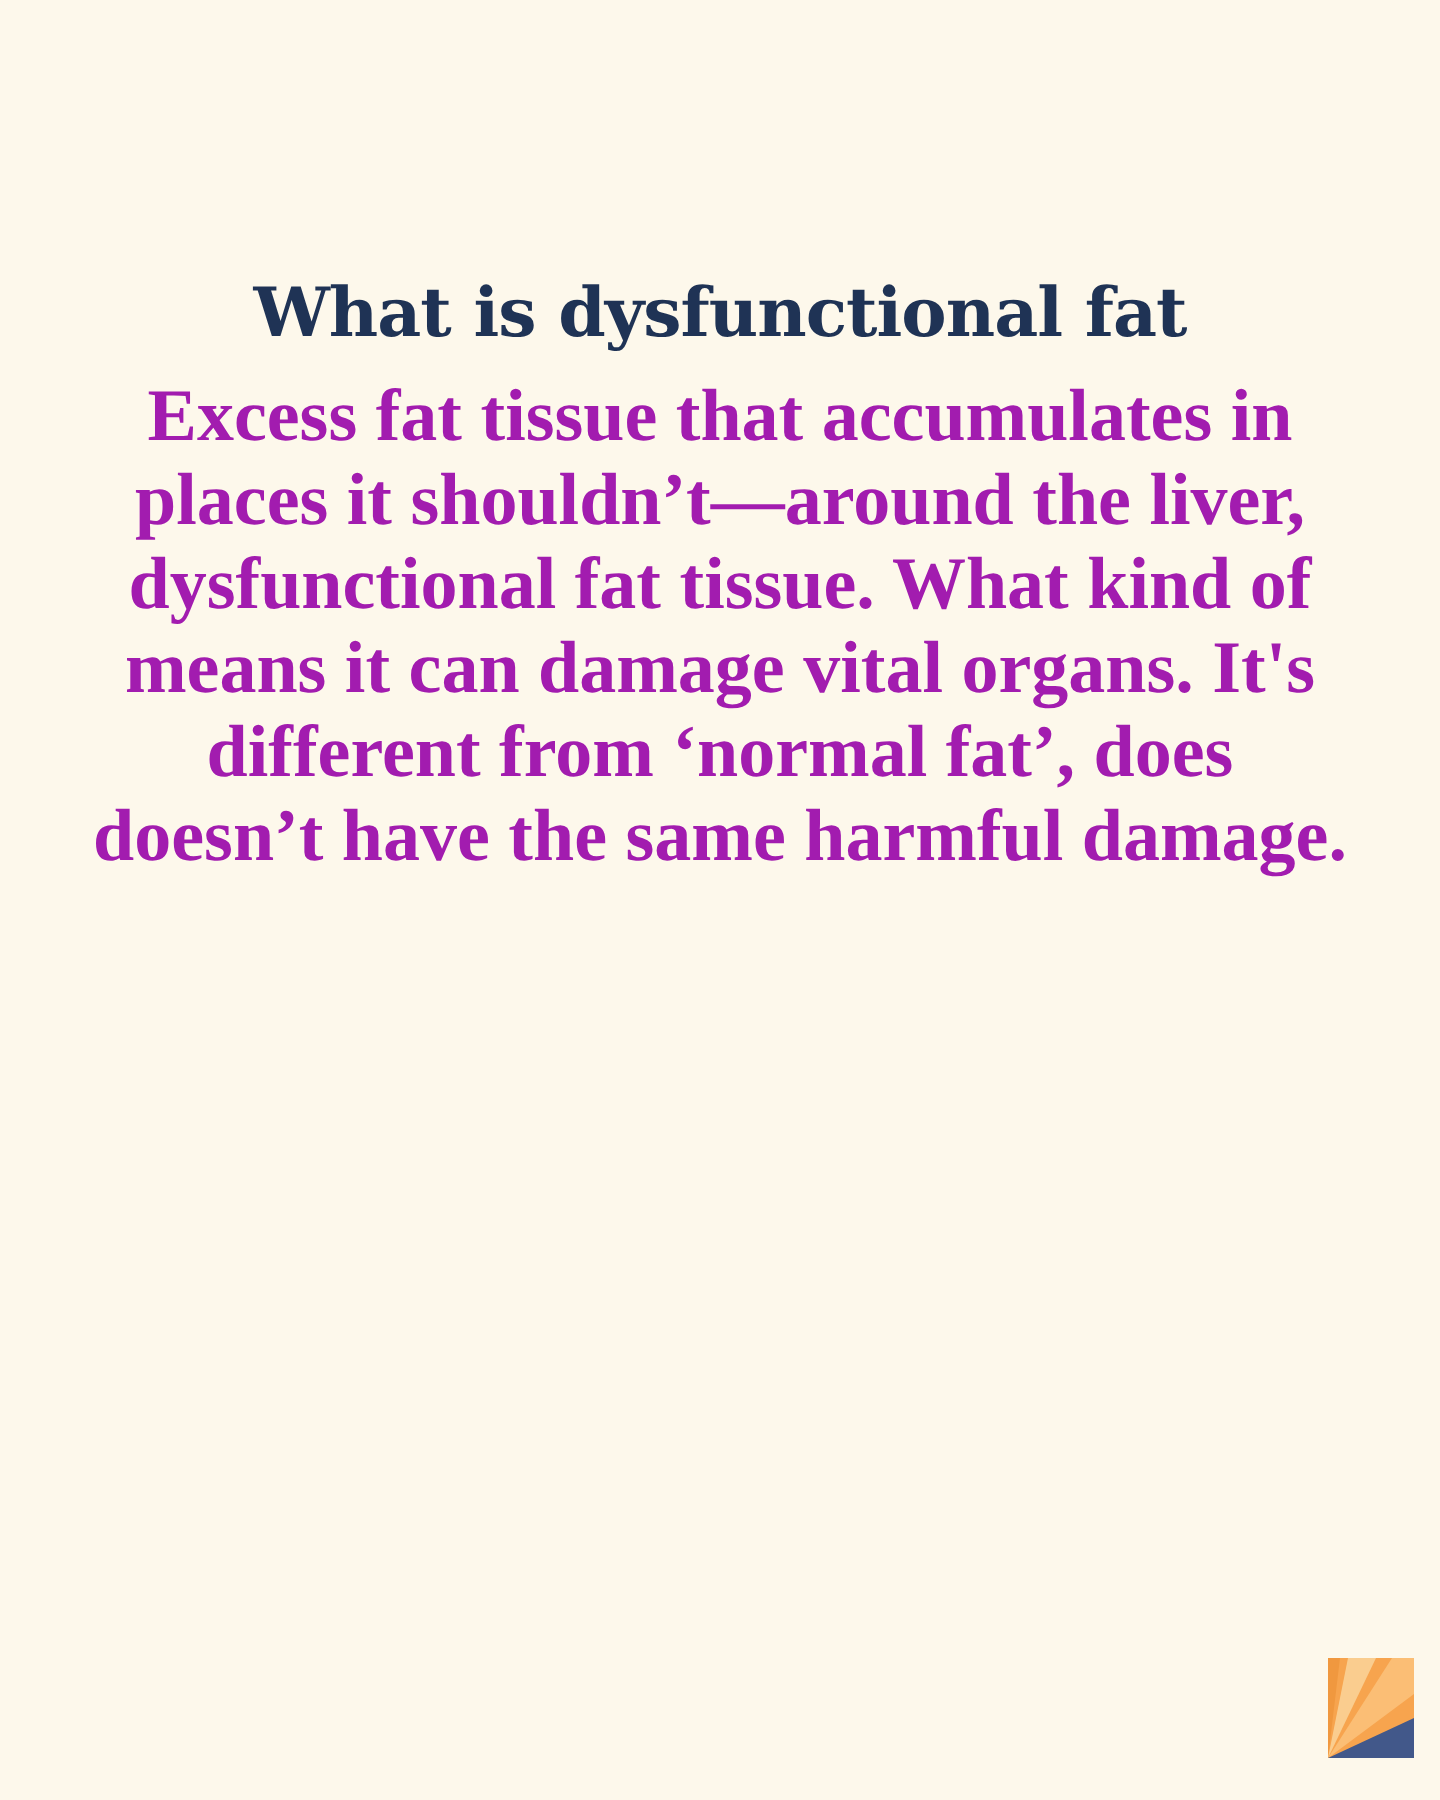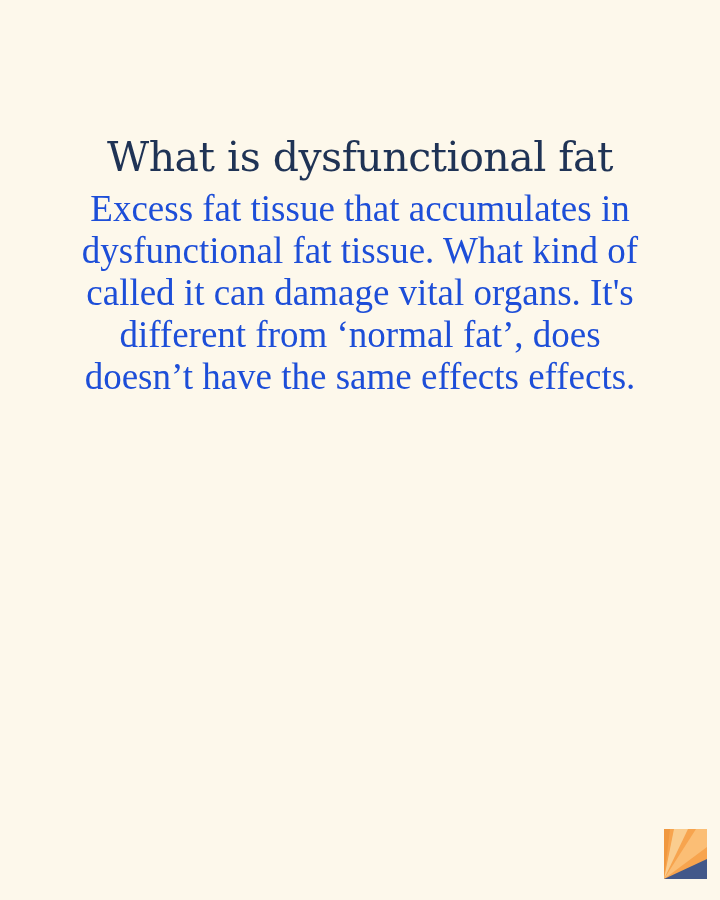--- a/index.html
+++ b/index.html
@@ -17,37 +17,37 @@
   }
   .text-block {
     position: absolute;
     top: 131px;
     left: 0;
     width: 720px;
     text-align: center;
   }
   .heading {
     font-family: "DejaVu Serif", serif;
-    font-weight: 400;
-    font-size: 41px;
+    font-weight: 700;
+    font-size: 34px;
     line-height: 53px;
     letter-spacing: -0.5px;
     color: #1F3355;
   }
   .heading .line,
   .body-text .line {
     white-space: nowrap;
   }
   .body-text {
     margin-top: 4px;
     font-family: "Liberation Serif", serif;
-    font-weight: 400;
+    font-weight: 700;
     font-size: 37px;
     line-height: 42px;
-    color: #1d4ed8;
+    color: #a21caf;
   }
   .logo {
     position: absolute;
     right: 13px;
     bottom: 21px;
     width: 43px;
     height: 50px;
   }
   .logo svg {
     display: block;
@@ -61,24 +61,25 @@
 <div class="card">
 
   <div class="text-block">
 
     <h1 class="heading" style="margin:0;">
       <div class="line">What is dysfunctional fat</div>
     </h1>
 
     <div class="body-text">
       <div class="line">Excess fat tissue that accumulates in</div>
+      <div class="line">places it shouldn’t—around the liver,</div>
       <div class="line">dysfunctional fat tissue. What kind of</div>
-      <div class="line">called it can damage vital organs. It's</div>
+      <div class="line">means it can damage vital organs. It's</div>
       <div class="line">different from ‘normal fat’, does</div>
-      <div class="line">doesn’t have the same effects effects.</div>
+      <div class="line">doesn’t have the same harmful damage.</div>
     </div>
 
   </div>
 
   <div class="logo">
     <svg viewBox="0 0 43 50" preserveAspectRatio="none">
       <rect x="0" y="0" width="43" height="50" fill="#F7A44E"></rect>
       <polygon points="0,50 0,0 6,0" fill="#F0983F"></polygon>
       <polygon points="0,50 10,0 24,0" fill="#FACD8F"></polygon>
       <polygon points="0,50 32,0 43,0 43,18" fill="#FBBE75"></polygon>

